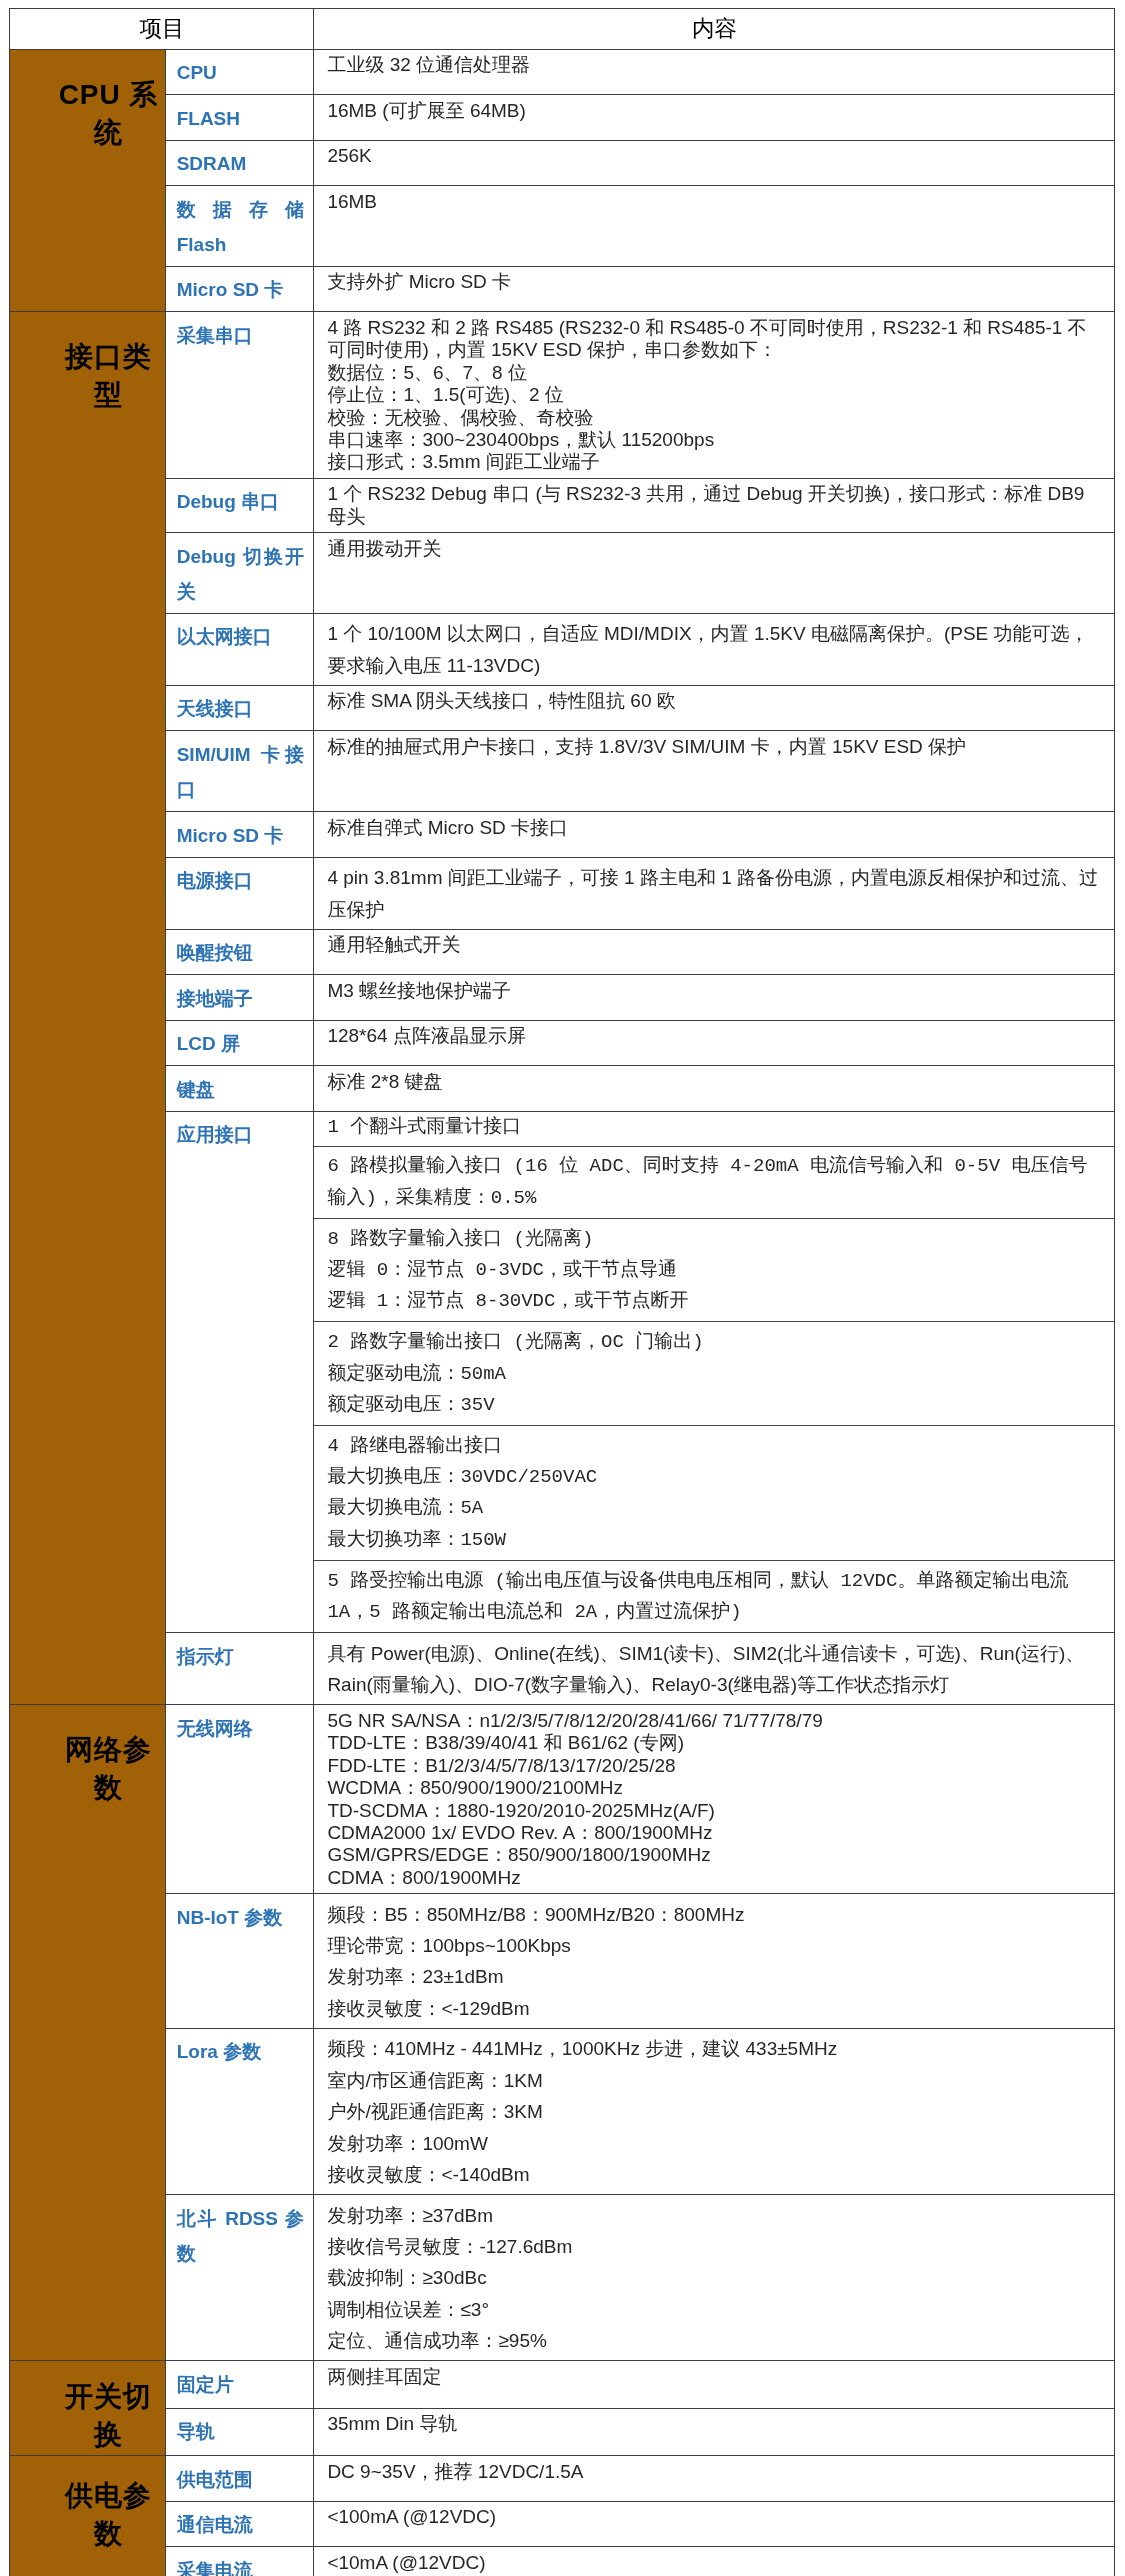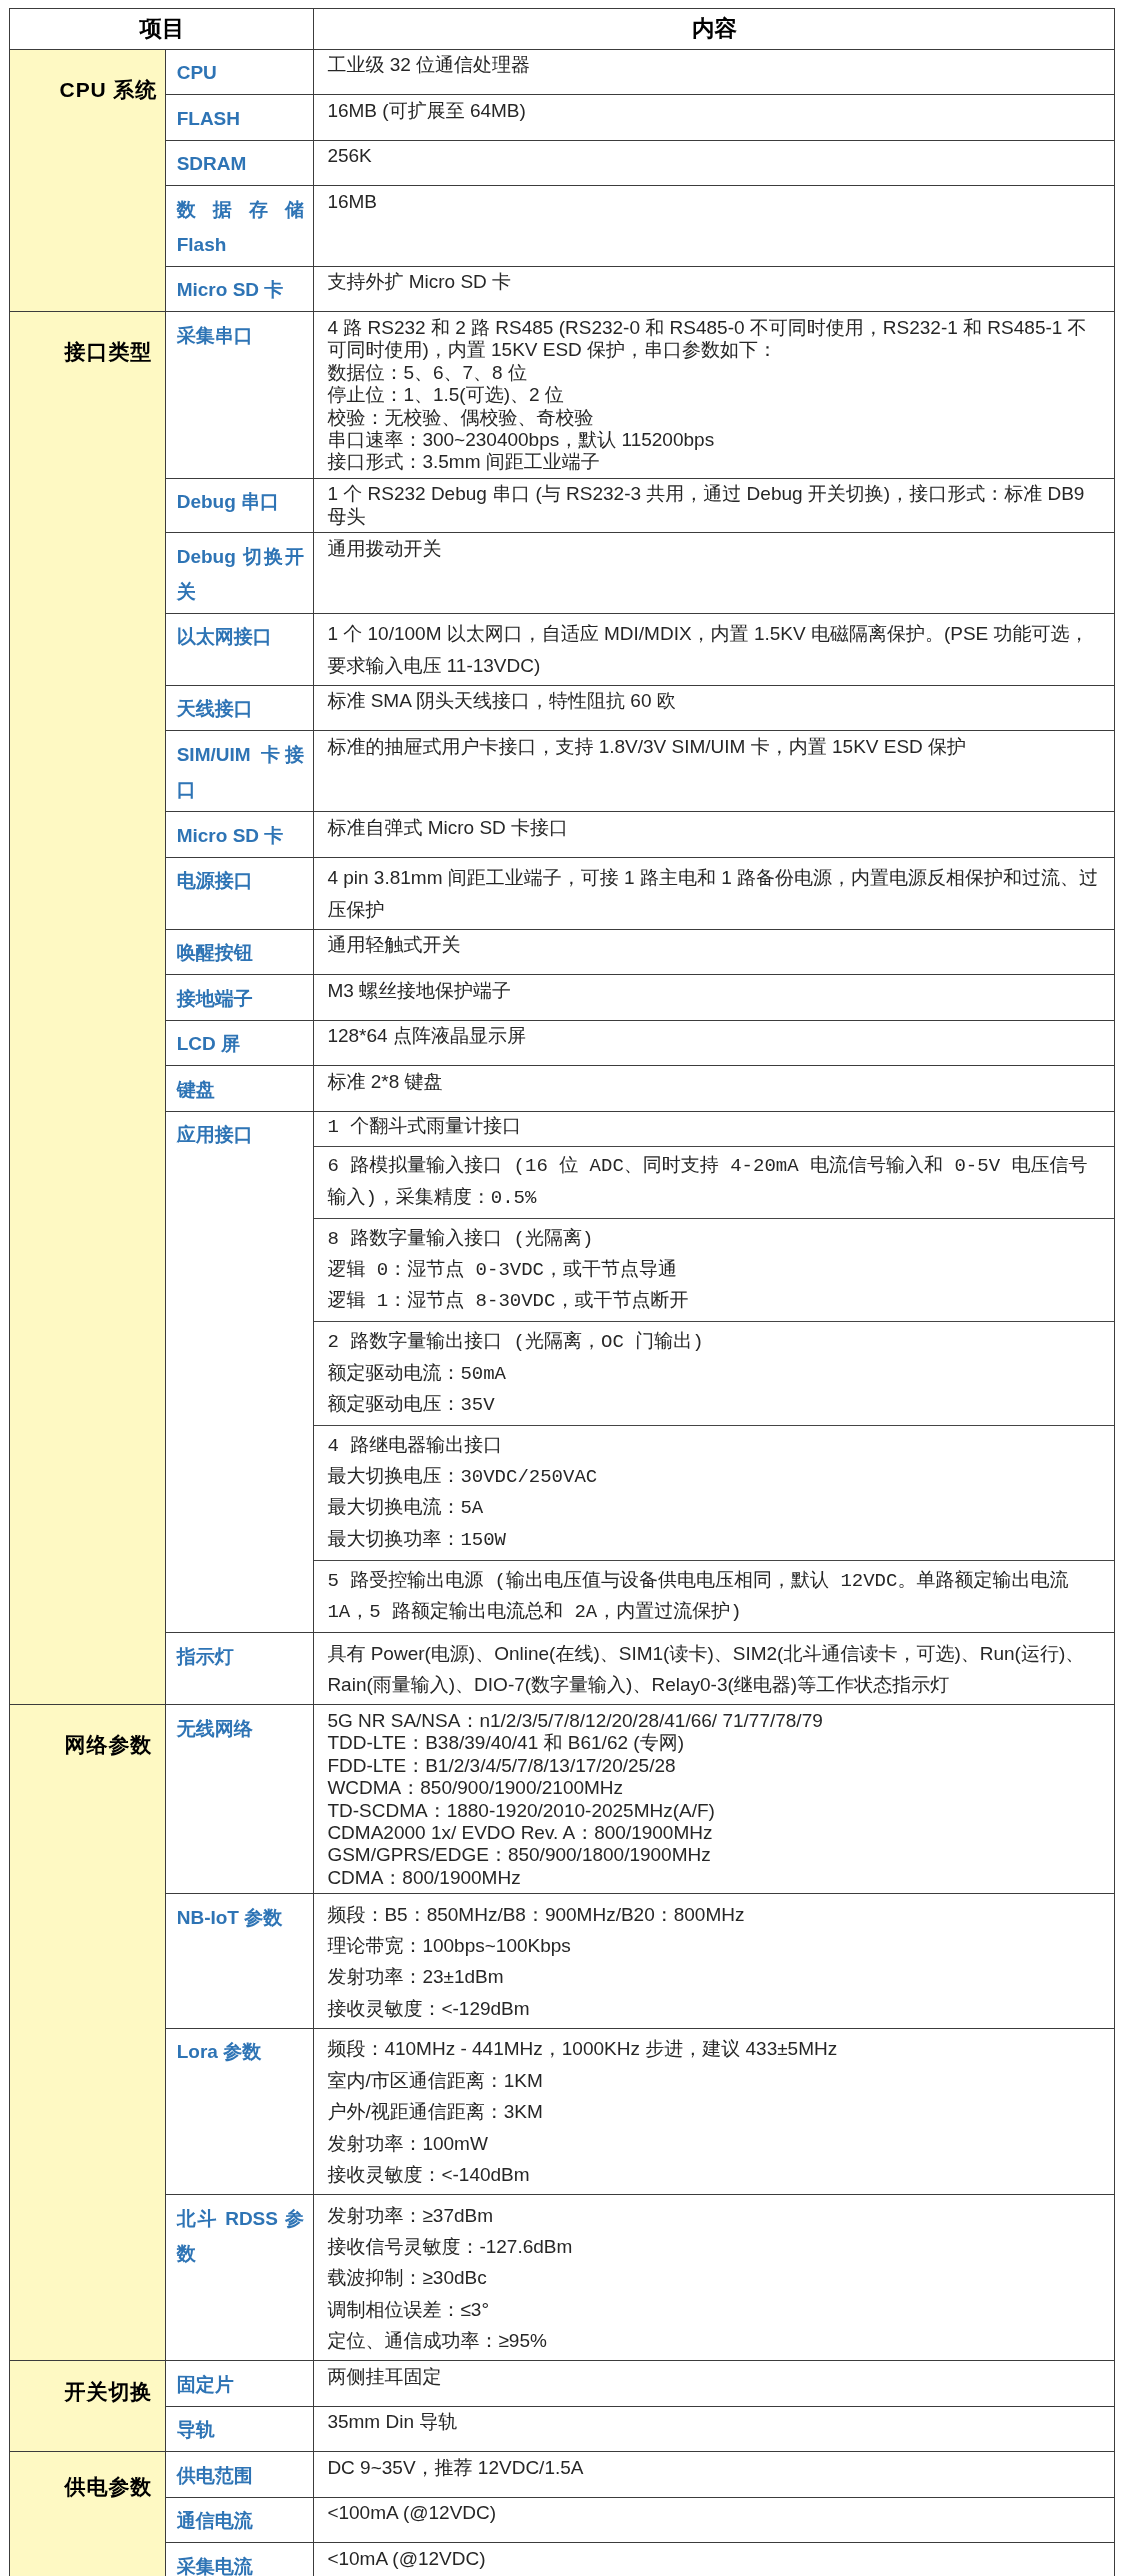--- a/index.html
+++ b/index.html
@@ -12,26 +12,26 @@
   .page { box-sizing:border-box; width:1125px; padding:7.5px 11.3px 19px 9.4px; }
   table.spec {
     border-collapse:collapse; table-layout:fixed; width:1105px;
     border:1.9px solid #3c3c3c;
   }
   col.c1 { width:156px; }
   col.c2 { width:148px; }
   col.c3 { width:801px; }
   th, td { border:1.4px solid #3c3c3c; }
   th.hdr {
-    height:38px; font-size:22.5px; font-weight:bold; color:#000;
+    height:38px; font-size:22.5px; font-weight:normal; color:#000;
     text-align:center; vertical-align:middle; background:#ffffff;
   }
   td.cat {
-    background:#fef9c3; color:#000;
-    font-size:21px; font-weight:bold; letter-spacing:0.9px;
+    background:#a16207; color:#000;
+    font-size:28px; font-weight:bold; letter-spacing:0.9px;
     text-align:center; vertical-align:top; padding-top:26px;padding-left:42px;
   }
   td.lbl {
     color:#2e74b5; font-weight:bold; font-size:19px;
     vertical-align:top; text-align:justify;
     padding:5.6px 9.4px 3.8px 10.3px; line-height:1.85;
     overflow-wrap:break-word;
     margin-top:24px;
   }
   td.ct {

